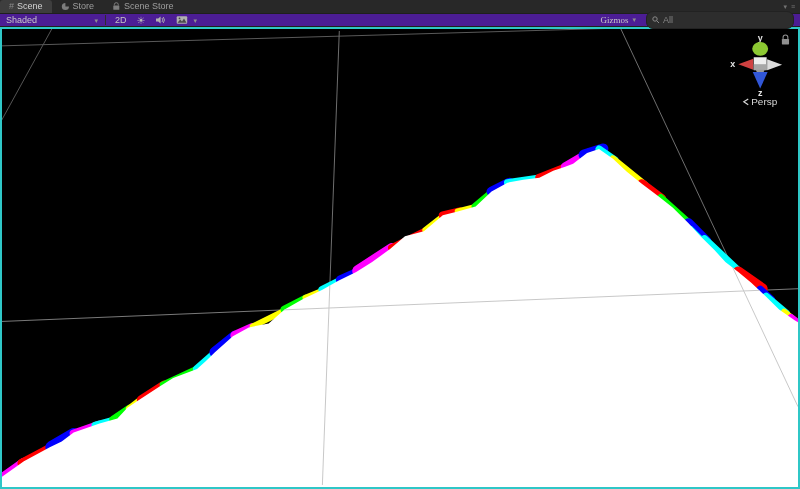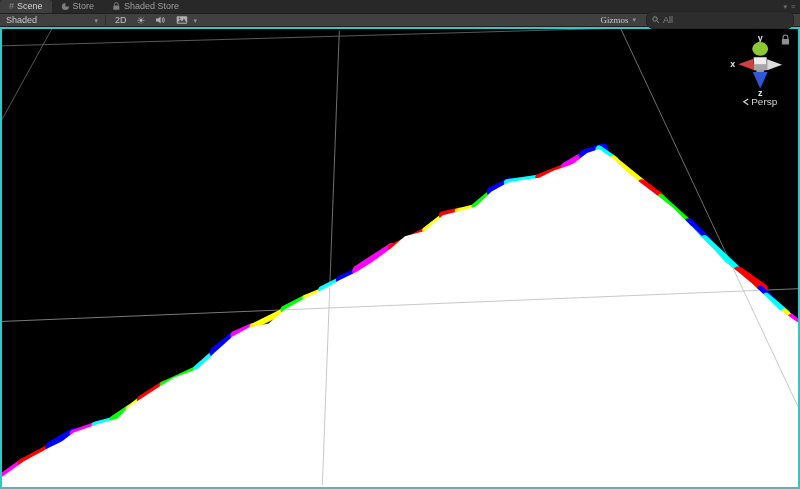--- a/index.html
+++ b/index.html
@@ -13,21 +13,21 @@
   .tabbar{
     height:13px;display:flex;align-items:stretch;
     background:#282828;font-size:9px;color:#9e9e9e;line-height:13px;
   }
   .tab{display:flex;align-items:center;gap:3px;padding:0 9px;border-radius:3px 3px 0 0;cursor:default;white-space:nowrap;}
   .tab.active{background:#3e3e3e;color:#d4d4d4;}
   .tabicon{color:#8a8a8a;font-size:9px;display:flex;align-items:center;}
   .tabbar-right{margin-left:auto;display:flex;gap:4px;align-items:center;padding-right:5px;color:#737373;font-size:7px;}
   
   .toolbar{
-    height:14px;background:#404040;
+    height:14px;background:#4c1d95;
     border-top:1px solid #1f1f1f;border-bottom:1px solid #202020;
     box-sizing:border-box;display:flex;align-items:center;
     font-size:9px;color:#c8c8c8;padding:0 3px;
   }
   .tb-dropdown{display:flex;align-items:center;height:12px;}
   .tb-dropdown.shading{width:92px;justify-content:space-between;padding:0 3px;}
   .tb-dropdown.gizmos{gap:4px;margin-right:7px;padding:0 3px;font-family:Liberation Serif, serif;}
   .arrow{color:#8f8f8f;font-size:7px;line-height:1;}
   .tb-sep{width:1px;height:10px;background:#2d2d2d;margin:0 4px;}
   .tb-btn{padding:8px 5px;display:flex;align-items:center;height:16px;color:#c4c4c4;}
@@ -64,21 +64,21 @@
     </span>
     <span>Store</span>
   </div>
   <div class="tab">
     <span class="tabicon">
       <svg width="9" height="9" viewBox="0 0 9 9">
         <path d="M2.3,3.4 V2.7 a2,2 0 0 1 4,0 V3.4" stroke="#7d7d7d" stroke-width="1" fill="none"></path>
         <rect x="1.3" y="3.4" width="6" height="4.4" rx="0.5" fill="#7d7d7d"></rect>
       </svg>
     </span>
-    <span>Shaded Store</span>
+    <span>Scene Store</span>
   </div>
   <div class="tabbar-right">
     <span>▾</span>
     <span>≡</span>
   </div>
 </div>
 
 <div class="toolbar">
   <div class="tb-dropdown shading">
     <span>Shaded</span>

